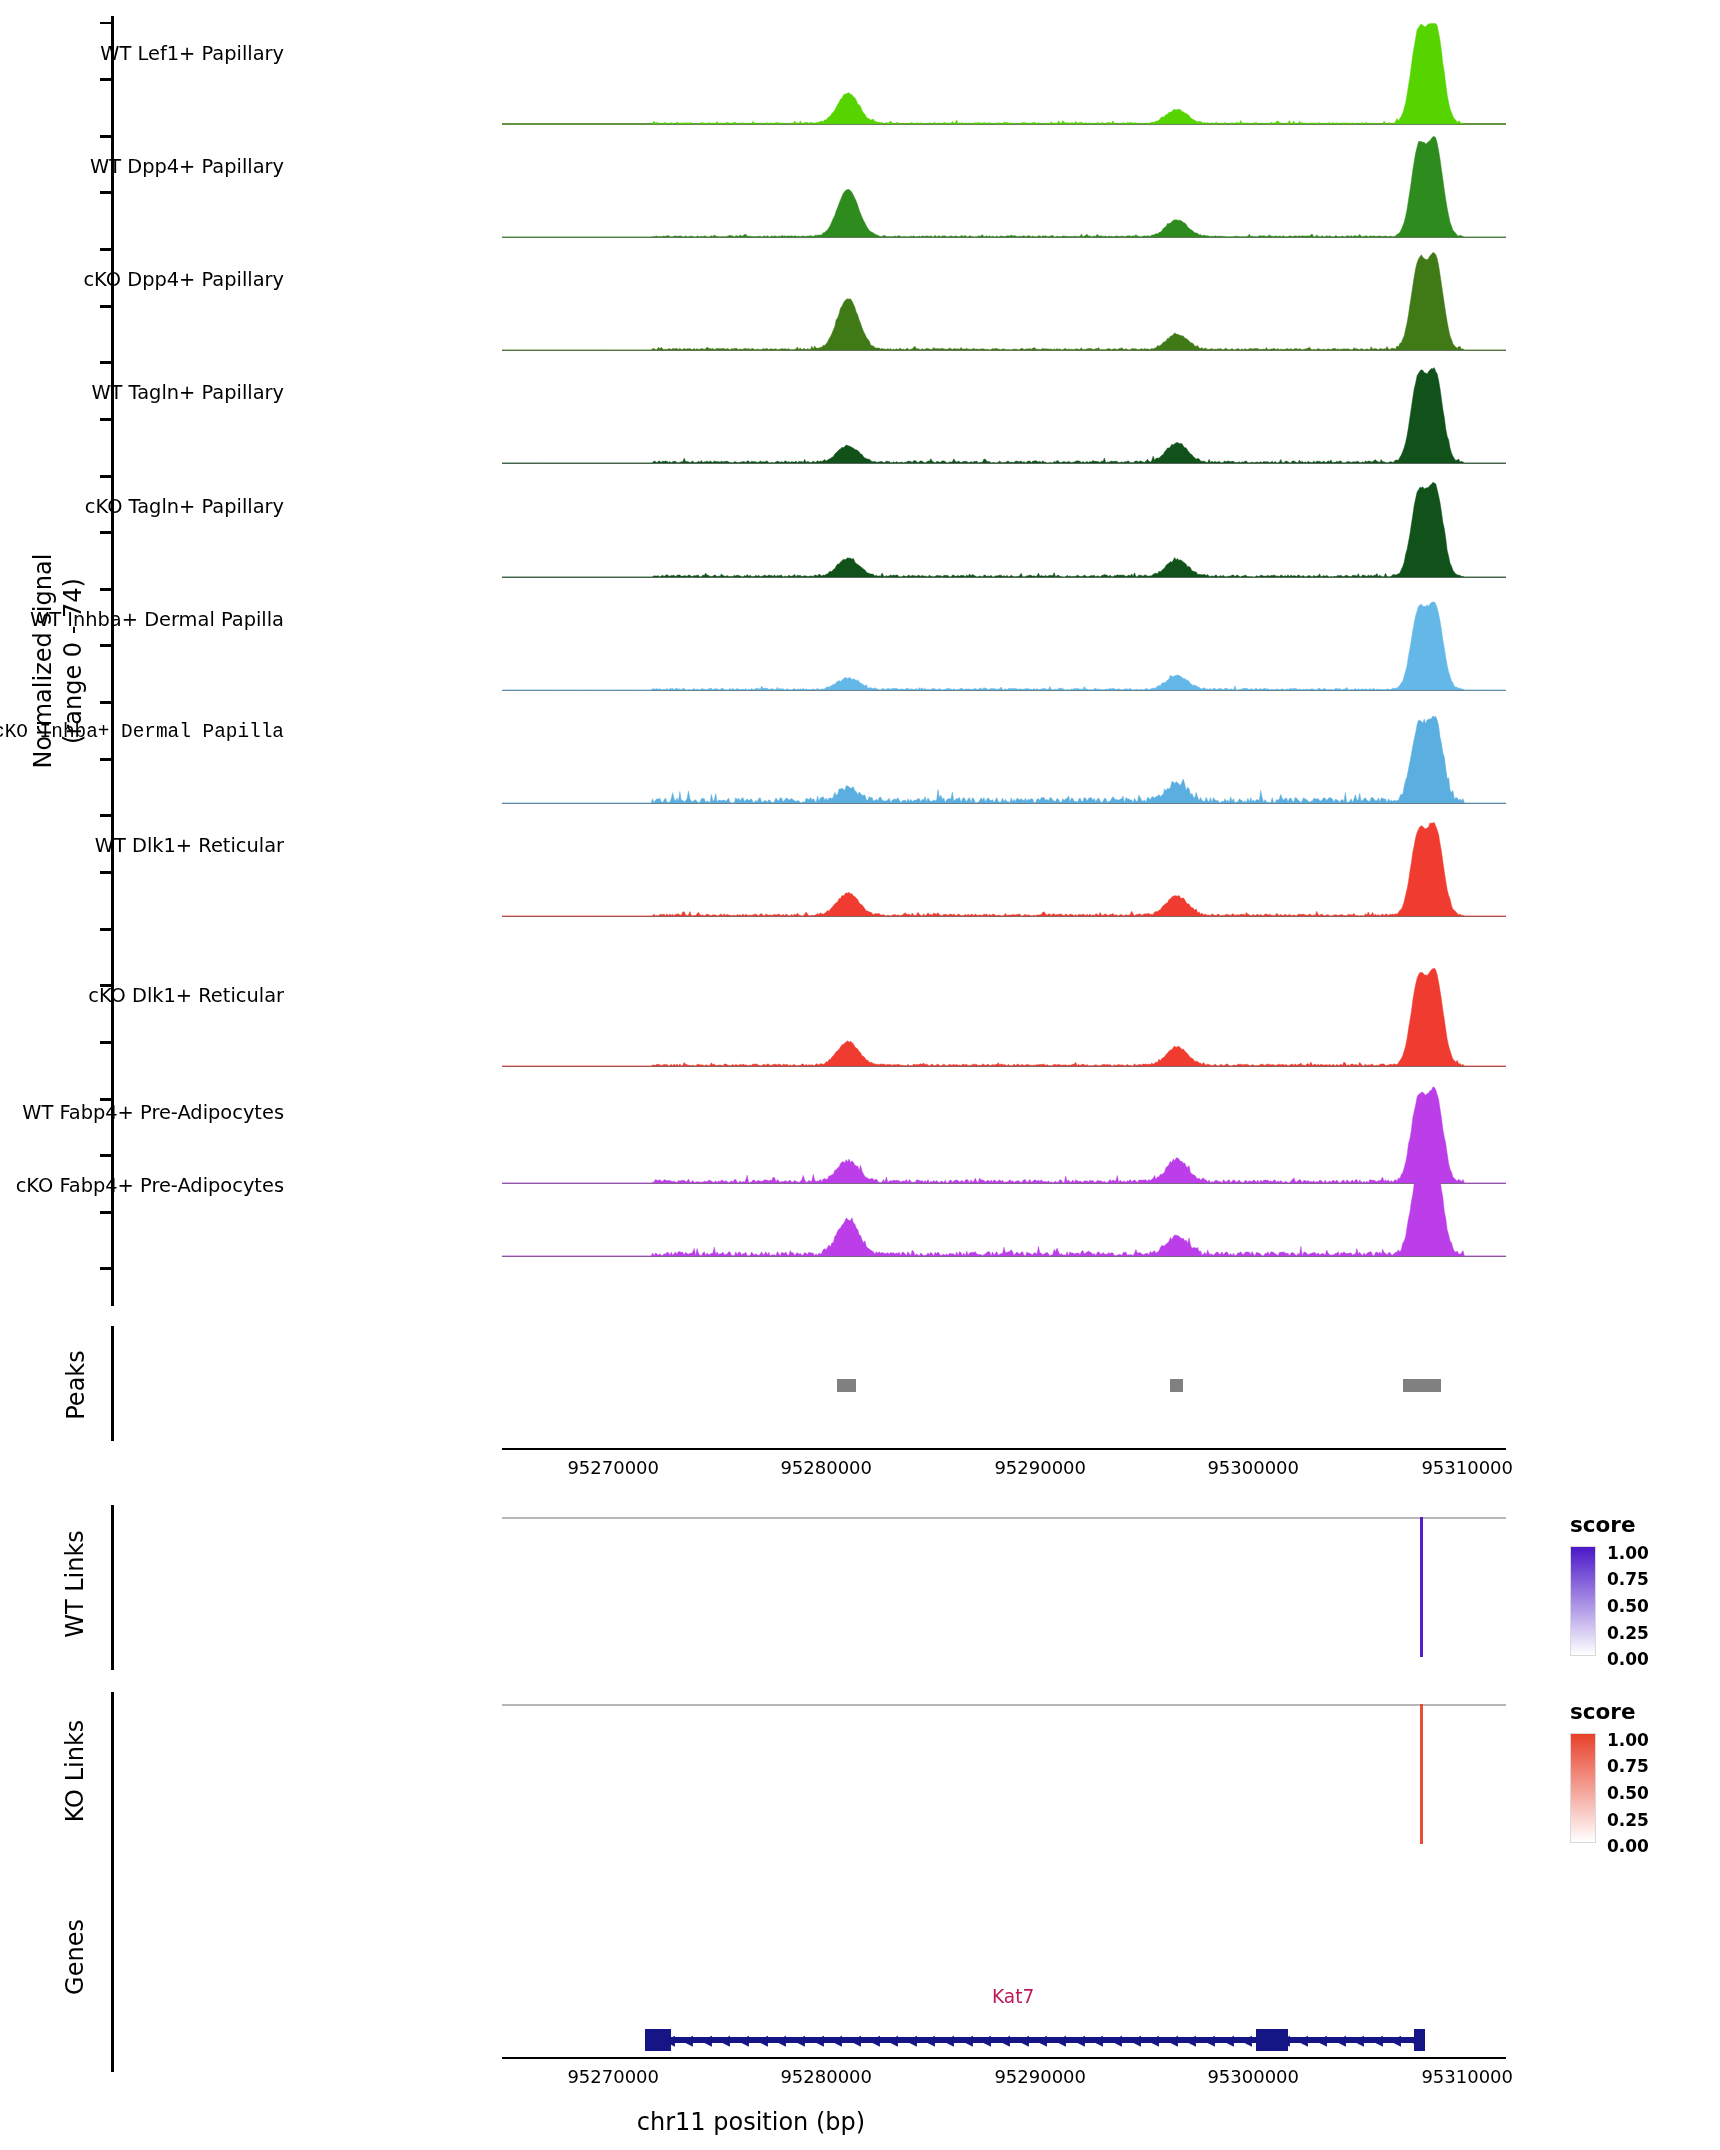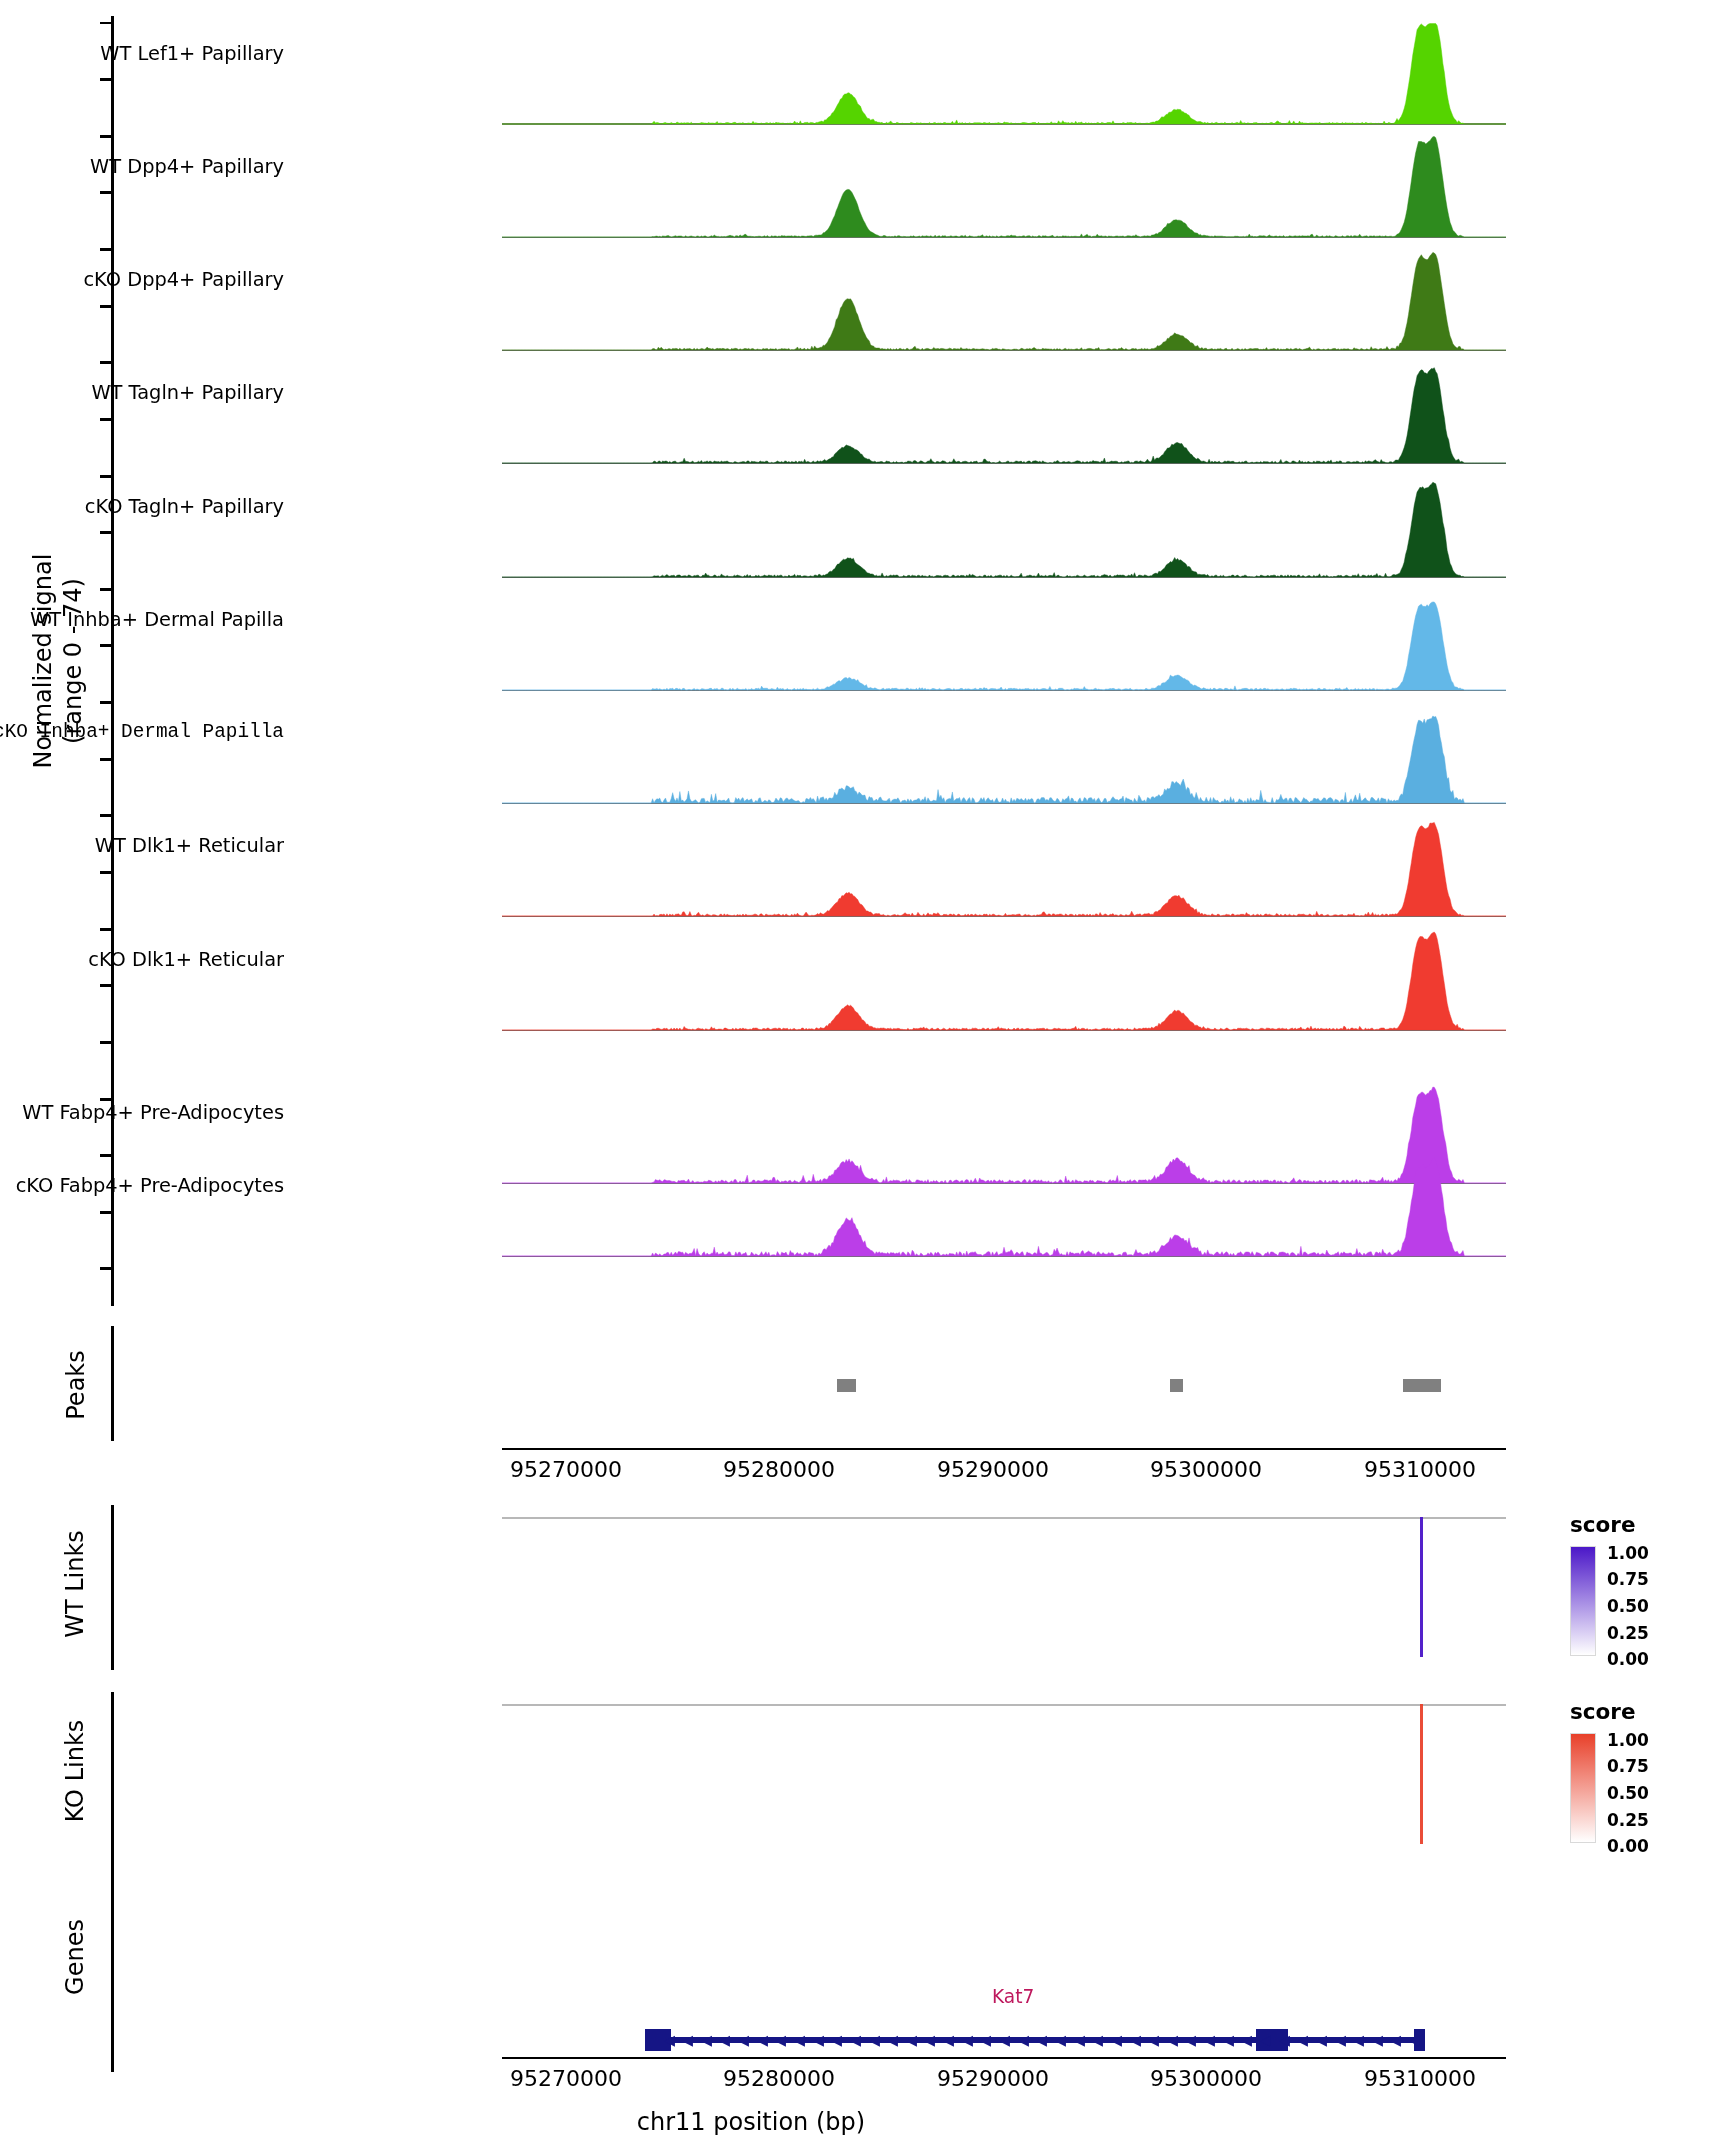--- a/index.html
+++ b/index.html
@@ -111,22 +111,22 @@
   
   .coord-axis-line {
     position: absolute;
     height: 2.2px;
     background: #000;
     left: 502px;
     width: 1004px;
   }
   .coord-label {
     position: absolute;
-    font-size: 22px;
-    text-align: center;
+    font-size: 18px;
+    text-align: right;
     width: 186px;
     color: #000;
   }
 
   
   .links-panel {
     position: absolute;
     left: 0;
     width: 1721px;
   }
@@ -298,21 +298,21 @@
             <polygon points="0,130 0.0,130.0 2.0,130.0 4.0,130.0 6.0,130.0 8.0,130.0 10.0,130.0 12.0,130.0 14.0,130.0 16.0,130.0 18.0,130.0 20.0,130.0 22.0,130.0 24.0,130.0 26.0,130.0 28.0,130.0 30.0,130.0 32.0,130.0 34.0,130.0 36.0,130.0 38.0,130.0 40.0,130.0 42.0,130.0 44.0,130.0 46.0,130.0 48.0,130.0 50.0,130.0 52.0,130.0 54.0,130.0 56.0,130.0 58.0,130.0 60.0,130.0 62.0,130.0 64.0,130.0 66.0,130.0 68.0,130.0 70.0,130.0 72.0,130.0 74.0,130.0 76.0,130.0 78.0,130.0 80.0,130.0 82.0,130.0 84.0,130.0 86.0,130.0 88.0,130.0 90.0,130.0 92.0,130.0 94.0,130.0 96.0,130.0 98.0,130.0 100.0,130.0 102.0,130.0 104.0,130.0 106.0,130.0 108.0,130.0 110.0,130.0 112.0,130.0 114.0,130.0 116.0,130.0 118.0,130.0 120.0,130.0 122.0,130.0 124.0,130.0 126.0,130.0 128.0,130.0 130.0,130.0 132.0,130.0 134.0,130.0 136.0,130.0 138.0,130.0 140.0,130.0 142.0,130.0 144.0,130.0 146.0,130.0 148.0,130.0 150.0,130.0 152.0,130.0 154.0,130.0 156.0,130.0 158.0,130.0 160.0,130.0 162.0,130.0 164.0,130.0 166.0,130.0 168.0,130.0 170.0,130.0 172.0,130.0 174.0,130.0 176.0,130.0 178.0,130.0 180.0,130.0 182.0,130.0 184.0,130.0 186.0,130.0 188.0,130.0 190.0,130.0 192.0,130.0 194.0,130.0 196.0,130.0 198.0,130.0 200.0,130.0 202.0,130.0 204.0,130.0 206.0,130.0 208.0,130.0 210.0,124.5 212.0,129.8 214.0,126.5 216.0,124.5 218.0,125.2 220.0,123.7 222.0,128.4 224.0,129.5 226.0,126.1 228.0,123.6 230.0,128.9 232.0,129.1 234.0,128.9 236.0,124.3 238.0,116.8 240.0,124.6 242.0,127.6 244.0,123.5 246.0,128.1 248.0,115.4 250.0,127.2 252.0,126.3 254.0,128.6 256.0,127.1 258.0,124.7 260.0,114.6 262.0,124.6 264.0,127.9 266.0,128.0 268.0,126.8 270.0,125.8 272.0,128.2 274.0,129.8 276.0,129.1 278.0,124.5 280.0,124.1 282.0,124.2 284.0,129.3 286.0,127.2 288.0,128.3 290.0,129.5 292.0,118.9 294.0,127.5 296.0,126.4 298.0,118.0 300.0,129.1 302.0,126.3 304.0,126.4 306.0,127.1 308.0,126.6 310.0,126.3 312.0,127.8 314.0,126.2 316.0,123.6 318.0,129.2 320.0,129.8 322.0,129.9 324.0,129.3 326.0,123.1 328.0,126.1 330.0,123.7 332.0,127.4 334.0,124.5 336.0,123.1 338.0,128.0 340.0,126.3 342.0,124.9 344.0,126.7 346.0,125.9 348.0,124.7 350.0,129.4 352.0,129.0 354.0,126.6 356.0,128.8 358.0,124.2 360.0,123.3 362.0,128.8 364.0,128.8 366.0,126.8 368.0,127.0 370.0,128.7 372.0,125.9 374.0,126.9 376.0,129.5 378.0,129.5 380.0,127.9 382.0,123.7 384.0,126.0 386.0,127.5 388.0,123.3 390.0,124.0 392.0,128.3 394.0,126.5 396.0,123.9 398.0,123.8 400.0,126.4 402.0,125.3 404.0,124.3 406.0,125.9 408.0,127.0 410.0,127.9 412.0,127.2 414.0,127.1 416.0,129.6 418.0,129.6 420.0,128.1 422.0,129.5 424.0,124.3 426.0,124.7 428.0,125.8 430.0,122.9 432.0,125.8 434.0,124.4 436.0,126.8 438.0,129.7 440.0,121.1 442.0,127.8 444.0,123.4 446.0,123.1 448.0,122.1 450.0,126.5 452.0,123.5 454.0,126.9 456.0,123.6 458.0,123.7 460.0,124.1 462.0,122.6 464.0,116.4 466.0,120.0 468.0,118.7 470.0,112.2 472.0,112.1 474.0,110.8 476.0,112.7 478.0,113.7 480.0,108.0 482.0,108.2 484.0,109.5 486.0,111.2 488.0,110.4 490.0,109.3 492.0,114.6 494.0,115.4 496.0,119.4 498.0,116.0 500.0,117.6 502.0,120.2 504.0,120.2 506.0,119.9 508.0,125.4 510.0,126.8 512.0,121.8 514.0,123.2 516.0,123.0 518.0,127.5 520.0,126.9 522.0,125.0 524.0,127.1 526.0,123.2 528.0,122.3 530.0,126.3 532.0,127.2 534.0,127.3 536.0,127.3 538.0,125.8 540.0,123.8 542.0,129.3 544.0,126.4 546.0,125.4 548.0,125.0 550.0,125.6 552.0,123.4 554.0,126.3 556.0,129.9 558.0,127.1 560.0,126.9 562.0,126.1 564.0,128.8 566.0,124.7 568.0,128.2 570.0,125.3 572.0,128.4 574.0,126.9 576.0,126.2 578.0,126.3 580.0,124.2 582.0,124.5 584.0,128.3 586.0,125.2 588.0,126.1 590.0,121.9 592.0,128.6 594.0,123.4 596.0,126.5 598.0,128.1 600.0,127.5 602.0,126.3 604.0,127.1 606.0,126.8 608.0,112.9 610.0,123.4 612.0,120.1 614.0,125.4 616.0,123.2 618.0,129.5 620.0,125.9 622.0,124.8 624.0,124.2 626.0,125.0 628.0,115.9 630.0,127.3 632.0,125.9 634.0,124.3 636.0,124.5 638.0,123.0 640.0,128.9 642.0,125.0 644.0,123.0 646.0,125.7 648.0,128.5 650.0,124.9 652.0,123.1 654.0,129.8 656.0,123.3 658.0,125.0 660.0,129.7 662.0,129.6 664.0,128.9 666.0,126.8 668.0,123.3 670.0,126.3 672.0,123.0 674.0,128.8 676.0,125.2 678.0,123.3 680.0,125.9 682.0,127.1 684.0,125.6 686.0,129.7 688.0,126.0 690.0,123.4 692.0,128.1 694.0,129.1 696.0,128.5 698.0,123.6 700.0,128.3 702.0,125.2 704.0,128.3 706.0,128.1 708.0,129.9 710.0,123.4 712.0,128.4 714.0,125.3 716.0,128.0 718.0,124.0 720.0,124.8 722.0,126.2 724.0,124.2 726.0,126.3 728.0,127.2 730.0,123.9 732.0,127.7 734.0,124.8 736.0,126.1 738.0,124.4 740.0,125.0 742.0,129.9 744.0,129.3 746.0,125.3 748.0,124.5 750.0,126.6 752.0,123.2 754.0,123.1 756.0,123.2 758.0,126.9 760.0,125.2 762.0,127.2 764.0,123.3 766.0,123.4 768.0,126.3 770.0,127.7 772.0,127.8 774.0,123.9 776.0,125.5 778.0,128.8 780.0,129.3 782.0,124.5 784.0,126.8 786.0,124.7 788.0,124.2 790.0,120.9 792.0,128.8 794.0,123.7 796.0,124.4 798.0,128.2 800.0,127.4 802.0,129.6 804.0,125.8 806.0,123.4 808.0,128.1 810.0,127.9 812.0,123.1 814.0,123.9 816.0,127.6 818.0,124.0 820.0,123.3 822.0,123.3 824.0,126.4 826.0,124.1 828.0,128.6 830.0,125.1 832.0,123.5 834.0,127.1 836.0,129.8 838.0,127.8 840.0,124.2 842.0,124.3 844.0,129.2 846.0,127.8 848.0,127.8 850.0,124.4 852.0,121.9 854.0,124.4 856.0,125.7 858.0,125.6 860.0,126.8 862.0,124.9 864.0,124.7 866.0,121.1 868.0,129.7 870.0,123.0 872.0,124.5 874.0,124.8 876.0,126.0 878.0,126.3 880.0,129.6 882.0,124.0 884.0,127.2 886.0,128.6 888.0,120.1 890.0,123.0 892.0,127.1 894.0,127.7 896.0,125.9 898.0,129.3 900.0,123.1 902.0,123.7 904.0,125.7 906.0,122.2 908.0,121.9 910.0,123.6 912.0,121.8 914.0,121.3 916.0,119.3 918.0,122.0 920.0,120.2 922.0,118.7 924.0,112.0 926.0,114.5 928.0,111.3 930.0,112.3 932.0,110.6 934.0,102.8 936.0,102.9 938.0,105.4 940.0,102.6 942.0,104.2 944.0,105.4 946.0,107.9 948.0,103.3 950.0,99.4 952.0,105.8 954.0,113.9 956.0,110.0 958.0,111.6 960.0,119.8 962.0,117.6 964.0,122.2 966.0,123.5 968.0,116.5 970.0,122.3 972.0,127.2 974.0,122.9 976.0,126.6 978.0,127.7 980.0,127.8 982.0,122.7 984.0,127.0 986.0,128.4 988.0,123.0 990.0,129.7 992.0,123.0 994.0,125.8 996.0,127.2 998.0,126.6 1000.0,129.5 1002.0,129.7 1004.0,127.4 1006.0,128.7 1008.0,124.7 1010.0,128.0 1012.0,126.1 1014.0,129.3 1016.0,122.0 1018.0,128.1 1020.0,124.3 1022.0,130.0 1024.0,128.6 1026.0,128.6 1028.0,124.7 1030.0,126.0 1032.0,126.7 1034.0,129.6 1036.0,126.7 1038.0,129.9 1040.0,124.0 1042.0,129.0 1044.0,123.2 1046.0,128.1 1048.0,126.0 1050.0,128.3 1052.0,125.5 1054.0,126.2 1056.0,126.5 1058.0,113.9 1060.0,123.0 1062.0,129.3 1064.0,125.6 1066.0,128.7 1068.0,128.9 1070.0,129.2 1072.0,129.6 1074.0,123.1 1076.0,129.2 1078.0,130.0 1080.0,125.5 1082.0,126.4 1084.0,124.7 1086.0,119.0 1088.0,124.3 1090.0,126.0 1092.0,124.2 1094.0,123.7 1096.0,128.7 1098.0,124.2 1100.0,123.7 1102.0,127.0 1104.0,128.9 1106.0,123.0 1108.0,123.7 1110.0,126.0 1112.0,127.5 1114.0,129.6 1116.0,126.6 1118.0,123.1 1120.0,125.1 1122.0,125.4 1124.0,127.6 1126.0,129.1 1128.0,127.4 1130.0,127.6 1132.0,124.0 1134.0,124.4 1136.0,125.1 1138.0,124.1 1140.0,126.8 1142.0,127.6 1144.0,125.2 1146.0,123.4 1148.0,123.8 1150.0,127.0 1152.0,124.3 1154.0,123.4 1156.0,123.2 1158.0,125.2 1160.0,128.9 1162.0,125.1 1164.0,125.9 1166.0,126.8 1168.0,129.3 1170.0,126.1 1172.0,125.6 1174.0,128.2 1176.0,116.5 1178.0,129.1 1180.0,129.5 1182.0,127.6 1184.0,124.6 1186.0,129.4 1188.0,124.7 1190.0,119.6 1192.0,125.8 1194.0,126.4 1196.0,117.5 1198.0,127.4 1200.0,126.8 1202.0,124.6 1204.0,123.4 1206.0,126.4 1208.0,127.4 1210.0,128.0 1212.0,123.1 1214.0,123.1 1216.0,124.8 1218.0,127.0 1220.0,127.2 1222.0,123.4 1224.0,128.7 1226.0,123.5 1228.0,124.0 1230.0,124.9 1232.0,124.8 1234.0,129.9 1236.0,124.5 1238.0,127.6 1240.0,126.4 1242.0,128.0 1244.0,126.1 1246.0,127.5 1248.0,126.6 1250.0,126.8 1252.0,121.5 1254.0,118.4 1256.0,119.4 1258.0,108.5 1260.0,101.3 1262.0,96.3 1264.0,86.5 1266.0,77.7 1268.0,68.3 1270.0,57.4 1272.0,48.3 1274.0,40.6 1276.0,30.0 1278.0,24.6 1280.0,24.8 1282.0,25.9 1284.0,28.3 1286.0,22.9 1288.0,29.0 1290.0,24.0 1292.0,23.6 1294.0,22.7 1296.0,22.6 1298.0,19.1 1300.0,20.3 1302.0,19.7 1304.0,24.3 1306.0,31.2 1308.0,45.6 1310.0,53.8 1312.0,65.9 1314.0,71.1 1316.0,85.9 1318.0,99.0 1320.0,97.7 1322.0,113.7 1324.0,116.6 1326.0,113.9 1328.0,125.3 1330.0,122.9 1332.0,123.7 1334.0,126.6 1336.0,124.8 1338.0,127.0 1340.0,124.4 1342.0,129.9 1344.0,130.0 1346.0,130.0 1348.0,130.0 1350.0,130.0 1352.0,130.0 1354.0,130.0 1356.0,130.0 1358.0,130.0 1360.0,130.0 1362.0,130.0 1364.0,130.0 1366.0,130.0 1368.0,130.0 1370.0,130.0 1372.0,130.0 1374.0,130.0 1376.0,130.0 1378.0,130.0 1380.0,130.0 1382.0,130.0 1384.0,130.0 1386.0,130.0 1388.0,130.0 1390.0,130.0 1392.0,130.0 1394.0,130.0 1396.0,130.0 1398.0,130.0 1400.0,130.0 1400,130" fill="#5aafe0" stroke="#5aafe0" stroke-width="0.6"></polygon>
           </svg>
         </div>
         <div class="track-row" style="top: 814px;">
           <div class="track-label" style="top: 20px;">WT Dlk1+ Reticular</div>
           <div class="track-baseline"></div>
           <svg class="cov-svg" viewBox="0 0 1400 144" preserveAspectRatio="none">
             <polygon points="0,130 0.0,130.0 2.0,130.0 4.0,130.0 6.0,130.0 8.0,130.0 10.0,130.0 12.0,130.0 14.0,130.0 16.0,130.0 18.0,130.0 20.0,130.0 22.0,130.0 24.0,130.0 26.0,130.0 28.0,130.0 30.0,130.0 32.0,130.0 34.0,130.0 36.0,130.0 38.0,130.0 40.0,130.0 42.0,130.0 44.0,130.0 46.0,130.0 48.0,130.0 50.0,130.0 52.0,130.0 54.0,130.0 56.0,130.0 58.0,130.0 60.0,130.0 62.0,130.0 64.0,130.0 66.0,130.0 68.0,130.0 70.0,130.0 72.0,130.0 74.0,130.0 76.0,130.0 78.0,130.0 80.0,130.0 82.0,130.0 84.0,130.0 86.0,130.0 88.0,130.0 90.0,130.0 92.0,130.0 94.0,130.0 96.0,130.0 98.0,130.0 100.0,130.0 102.0,130.0 104.0,130.0 106.0,130.0 108.0,130.0 110.0,130.0 112.0,130.0 114.0,130.0 116.0,130.0 118.0,130.0 120.0,130.0 122.0,130.0 124.0,130.0 126.0,130.0 128.0,130.0 130.0,130.0 132.0,130.0 134.0,130.0 136.0,130.0 138.0,130.0 140.0,130.0 142.0,130.0 144.0,130.0 146.0,130.0 148.0,130.0 150.0,130.0 152.0,130.0 154.0,130.0 156.0,130.0 158.0,130.0 160.0,130.0 162.0,130.0 164.0,130.0 166.0,130.0 168.0,130.0 170.0,130.0 172.0,130.0 174.0,130.0 176.0,130.0 178.0,130.0 180.0,130.0 182.0,130.0 184.0,130.0 186.0,130.0 188.0,130.0 190.0,130.0 192.0,130.0 194.0,130.0 196.0,130.0 198.0,130.0 200.0,130.0 202.0,130.0 204.0,130.0 206.0,130.0 208.0,130.0 210.0,129.9 212.0,127.5 214.0,129.9 216.0,129.3 218.0,129.9 220.0,128.2 222.0,127.9 224.0,128.3 226.0,127.4 228.0,129.9 230.0,127.1 232.0,129.9 234.0,127.5 236.0,128.9 238.0,127.7 240.0,129.6 242.0,127.6 244.0,127.7 246.0,127.2 248.0,128.7 250.0,128.9 252.0,124.8 254.0,124.6 256.0,128.0 258.0,129.6 260.0,128.7 262.0,124.3 264.0,129.0 266.0,130.0 268.0,129.0 270.0,129.4 272.0,127.2 274.0,125.1 276.0,128.3 278.0,129.3 280.0,128.5 282.0,129.9 284.0,128.7 286.0,127.3 288.0,128.4 290.0,128.9 292.0,129.6 294.0,128.3 296.0,128.4 298.0,128.8 300.0,129.7 302.0,130.0 304.0,127.9 306.0,127.6 308.0,129.8 310.0,127.2 312.0,129.2 314.0,127.8 316.0,128.8 318.0,129.1 320.0,129.4 322.0,129.5 324.0,128.6 326.0,129.9 328.0,128.0 330.0,128.9 332.0,128.4 334.0,129.6 336.0,127.4 338.0,129.5 340.0,127.6 342.0,128.9 344.0,129.0 346.0,129.1 348.0,128.9 350.0,128.6 352.0,127.7 354.0,127.6 356.0,128.7 358.0,130.0 360.0,127.4 362.0,127.2 364.0,128.9 366.0,129.9 368.0,127.4 370.0,128.4 372.0,128.9 374.0,128.7 376.0,128.9 378.0,128.8 380.0,127.7 382.0,128.6 384.0,128.2 386.0,127.4 388.0,128.8 390.0,129.3 392.0,127.8 394.0,129.7 396.0,127.3 398.0,128.7 400.0,129.8 402.0,129.9 404.0,127.6 406.0,129.7 408.0,127.3 410.0,128.9 412.0,126.3 414.0,128.7 416.0,129.5 418.0,130.0 420.0,129.9 422.0,127.5 424.0,125.0 426.0,127.3 428.0,129.7 430.0,129.6 432.0,128.9 434.0,129.3 436.0,129.1 438.0,128.5 440.0,126.8 442.0,128.2 444.0,125.8 446.0,127.1 448.0,127.8 450.0,126.4 452.0,125.1 454.0,123.0 456.0,123.9 458.0,121.1 460.0,119.1 462.0,116.9 464.0,114.8 466.0,113.0 468.0,112.0 470.0,107.8 472.0,107.8 474.0,104.0 476.0,104.4 478.0,102.4 480.0,100.3 482.0,101.0 484.0,99.7 486.0,101.8 488.0,101.5 490.0,104.4 492.0,105.0 494.0,107.5 496.0,109.1 498.0,113.2 500.0,114.9 502.0,115.7 504.0,118.1 506.0,120.8 508.0,123.6 510.0,123.7 512.0,124.9 514.0,125.0 516.0,126.4 518.0,128.4 520.0,127.1 522.0,126.9 524.0,127.1 526.0,126.8 528.0,128.6 530.0,128.7 532.0,128.0 534.0,129.5 536.0,129.9 538.0,128.8 540.0,129.6 542.0,129.9 544.0,128.9 546.0,128.4 548.0,128.0 550.0,129.3 552.0,128.4 554.0,129.3 556.0,129.5 558.0,128.7 560.0,127.3 562.0,125.8 564.0,127.4 566.0,128.1 568.0,127.5 570.0,129.6 572.0,126.1 574.0,129.0 576.0,129.4 578.0,128.9 580.0,125.3 582.0,127.8 584.0,129.3 586.0,129.9 588.0,127.2 590.0,130.0 592.0,128.4 594.0,125.9 596.0,128.4 598.0,128.0 600.0,129.1 602.0,126.3 604.0,127.2 606.0,127.3 608.0,125.7 610.0,128.0 612.0,129.7 614.0,129.5 616.0,127.9 618.0,128.1 620.0,128.0 622.0,129.4 624.0,127.9 626.0,127.5 628.0,128.7 630.0,127.5 632.0,128.9 634.0,129.8 636.0,127.4 638.0,128.1 640.0,129.7 642.0,129.5 644.0,129.5 646.0,127.6 648.0,129.3 650.0,127.5 652.0,129.3 654.0,127.8 656.0,128.2 658.0,129.5 660.0,127.3 662.0,128.7 664.0,129.4 666.0,128.5 668.0,129.0 670.0,129.4 672.0,127.5 674.0,128.2 676.0,127.5 678.0,130.0 680.0,127.7 682.0,129.2 684.0,127.9 686.0,127.6 688.0,129.0 690.0,129.6 692.0,128.8 694.0,129.1 696.0,129.8 698.0,130.0 700.0,129.5 702.0,126.6 704.0,129.5 706.0,128.8 708.0,128.7 710.0,128.7 712.0,128.1 714.0,128.3 716.0,128.6 718.0,128.0 720.0,127.7 722.0,127.4 724.0,129.9 726.0,129.9 728.0,128.6 730.0,127.9 732.0,129.3 734.0,128.4 736.0,128.9 738.0,130.0 740.0,129.7 742.0,128.7 744.0,129.9 746.0,128.4 748.0,128.8 750.0,128.5 752.0,128.2 754.0,125.2 756.0,124.7 758.0,127.5 760.0,128.9 762.0,127.3 764.0,127.5 766.0,129.3 768.0,127.2 770.0,127.5 772.0,128.7 774.0,128.0 776.0,128.1 778.0,127.4 780.0,127.6 782.0,128.7 784.0,129.7 786.0,127.2 788.0,128.8 790.0,129.2 792.0,127.9 794.0,127.8 796.0,128.3 798.0,129.9 800.0,127.8 802.0,129.9 804.0,128.0 806.0,128.0 808.0,128.7 810.0,127.5 812.0,128.3 814.0,129.2 816.0,127.6 818.0,129.5 820.0,127.4 822.0,129.8 824.0,128.3 826.0,129.3 828.0,127.2 830.0,127.6 832.0,129.4 834.0,125.5 836.0,128.8 838.0,129.2 840.0,127.8 842.0,127.3 844.0,128.9 846.0,129.5 848.0,127.8 850.0,128.1 852.0,126.9 854.0,129.1 856.0,128.4 858.0,128.9 860.0,129.9 862.0,128.1 864.0,128.3 866.0,129.5 868.0,129.7 870.0,128.1 872.0,129.0 874.0,129.1 876.0,128.1 878.0,123.8 880.0,127.3 882.0,129.6 884.0,128.4 886.0,127.7 888.0,127.9 890.0,127.2 892.0,129.2 894.0,128.2 896.0,127.2 898.0,127.3 900.0,127.2 902.0,126.5 904.0,128.0 906.0,127.7 908.0,128.0 910.0,124.8 912.0,124.1 914.0,124.5 916.0,122.8 918.0,121.9 920.0,119.3 922.0,116.9 924.0,115.4 926.0,113.6 928.0,113.3 930.0,108.9 932.0,108.4 934.0,105.8 936.0,104.9 938.0,104.1 940.0,104.1 942.0,104.9 944.0,103.6 946.0,106.6 948.0,107.8 950.0,106.7 952.0,109.3 954.0,112.8 956.0,114.7 958.0,114.4 960.0,118.1 962.0,119.2 964.0,120.0 966.0,122.6 968.0,120.9 970.0,126.1 972.0,124.5 974.0,127.8 976.0,126.2 978.0,128.8 980.0,127.5 982.0,128.5 984.0,128.9 986.0,128.6 988.0,129.6 990.0,127.1 992.0,128.3 994.0,129.1 996.0,129.4 998.0,127.5 1000.0,128.1 1002.0,129.9 1004.0,129.4 1006.0,129.0 1008.0,128.9 1010.0,127.8 1012.0,128.3 1014.0,128.3 1016.0,129.6 1018.0,127.3 1020.0,127.4 1022.0,129.3 1024.0,128.6 1026.0,128.4 1028.0,128.7 1030.0,127.9 1032.0,127.8 1034.0,127.9 1036.0,128.9 1038.0,125.6 1040.0,127.8 1042.0,128.2 1044.0,129.9 1046.0,128.9 1048.0,127.7 1050.0,129.7 1052.0,128.3 1054.0,127.6 1056.0,129.4 1058.0,127.7 1060.0,129.8 1062.0,129.5 1064.0,127.5 1066.0,127.4 1068.0,128.7 1070.0,127.6 1072.0,128.6 1074.0,129.0 1076.0,129.6 1078.0,129.2 1080.0,126.7 1082.0,127.8 1084.0,129.8 1086.0,127.6 1088.0,129.5 1090.0,129.5 1092.0,127.5 1094.0,129.0 1096.0,129.2 1098.0,127.6 1100.0,129.0 1102.0,129.6 1104.0,128.4 1106.0,129.5 1108.0,129.9 1110.0,127.8 1112.0,127.7 1114.0,128.0 1116.0,127.9 1118.0,127.6 1120.0,128.6 1122.0,128.9 1124.0,129.1 1126.0,127.5 1128.0,128.3 1130.0,130.0 1132.0,128.1 1134.0,129.6 1136.0,124.0 1138.0,128.1 1140.0,129.3 1142.0,127.8 1144.0,127.9 1146.0,129.9 1148.0,129.5 1150.0,128.6 1152.0,128.0 1154.0,130.0 1156.0,129.9 1158.0,129.7 1160.0,128.6 1162.0,128.3 1164.0,128.6 1166.0,129.5 1168.0,128.7 1170.0,128.4 1172.0,128.1 1174.0,129.8 1176.0,129.4 1178.0,129.6 1180.0,127.9 1182.0,128.4 1184.0,128.5 1186.0,128.8 1188.0,126.5 1190.0,129.8 1192.0,129.5 1194.0,129.5 1196.0,130.0 1198.0,129.3 1200.0,129.7 1202.0,129.9 1204.0,127.2 1206.0,128.6 1208.0,124.9 1210.0,129.0 1212.0,128.4 1214.0,125.4 1216.0,129.4 1218.0,127.6 1220.0,129.4 1222.0,128.1 1224.0,129.9 1226.0,128.5 1228.0,127.3 1230.0,129.5 1232.0,127.8 1234.0,127.4 1236.0,129.6 1238.0,127.7 1240.0,128.1 1242.0,127.5 1244.0,128.2 1246.0,127.0 1248.0,127.8 1250.0,125.5 1252.0,122.8 1254.0,121.4 1256.0,117.7 1258.0,111.6 1260.0,103.6 1262.0,96.0 1264.0,86.4 1266.0,73.1 1268.0,62.1 1270.0,49.0 1272.0,39.8 1274.0,30.0 1276.0,23.7 1278.0,19.5 1280.0,16.3 1282.0,15.0 1284.0,15.9 1286.0,18.2 1288.0,18.8 1290.0,17.7 1292.0,16.5 1294.0,11.6 1296.0,11.7 1298.0,11.4 1300.0,10.7 1302.0,15.2 1304.0,20.2 1306.0,26.0 1308.0,37.2 1310.0,47.9 1312.0,61.3 1314.0,73.5 1316.0,85.6 1318.0,96.5 1320.0,103.7 1322.0,108.4 1324.0,116.5 1326.0,121.3 1328.0,122.7 1330.0,124.5 1332.0,126.9 1334.0,128.4 1336.0,127.3 1338.0,129.2 1340.0,128.9 1342.0,129.9 1344.0,130.0 1346.0,130.0 1348.0,130.0 1350.0,130.0 1352.0,130.0 1354.0,130.0 1356.0,130.0 1358.0,130.0 1360.0,130.0 1362.0,130.0 1364.0,130.0 1366.0,130.0 1368.0,130.0 1370.0,130.0 1372.0,130.0 1374.0,130.0 1376.0,130.0 1378.0,130.0 1380.0,130.0 1382.0,130.0 1384.0,130.0 1386.0,130.0 1388.0,130.0 1390.0,130.0 1392.0,130.0 1394.0,130.0 1396.0,130.0 1398.0,130.0 1400.0,130.0 1400,130" fill="#f03b30" stroke="#f03b30" stroke-width="0.6"></polygon>
           </svg>
         </div>
-        <div class="track-row" style="top: 928px;">
+        <div class="track-row" style="top: 964px;">
           <div class="track-label" style="top: 20px;">cKO Dlk1+ Reticular</div>
           <div class="track-baseline"></div>
           <svg class="cov-svg" viewBox="0 0 1400 144" preserveAspectRatio="none">
             <polygon points="0,130 0.0,130.0 2.0,130.0 4.0,130.0 6.0,130.0 8.0,130.0 10.0,130.0 12.0,130.0 14.0,130.0 16.0,130.0 18.0,130.0 20.0,130.0 22.0,130.0 24.0,130.0 26.0,130.0 28.0,130.0 30.0,130.0 32.0,130.0 34.0,130.0 36.0,130.0 38.0,130.0 40.0,130.0 42.0,130.0 44.0,130.0 46.0,130.0 48.0,130.0 50.0,130.0 52.0,130.0 54.0,130.0 56.0,130.0 58.0,130.0 60.0,130.0 62.0,130.0 64.0,130.0 66.0,130.0 68.0,130.0 70.0,130.0 72.0,130.0 74.0,130.0 76.0,130.0 78.0,130.0 80.0,130.0 82.0,130.0 84.0,130.0 86.0,130.0 88.0,130.0 90.0,130.0 92.0,130.0 94.0,130.0 96.0,130.0 98.0,130.0 100.0,130.0 102.0,130.0 104.0,130.0 106.0,130.0 108.0,130.0 110.0,130.0 112.0,130.0 114.0,130.0 116.0,130.0 118.0,130.0 120.0,130.0 122.0,130.0 124.0,130.0 126.0,130.0 128.0,130.0 130.0,130.0 132.0,130.0 134.0,130.0 136.0,130.0 138.0,130.0 140.0,130.0 142.0,130.0 144.0,130.0 146.0,130.0 148.0,130.0 150.0,130.0 152.0,130.0 154.0,130.0 156.0,130.0 158.0,130.0 160.0,130.0 162.0,130.0 164.0,130.0 166.0,130.0 168.0,130.0 170.0,130.0 172.0,130.0 174.0,130.0 176.0,130.0 178.0,130.0 180.0,130.0 182.0,130.0 184.0,130.0 186.0,130.0 188.0,130.0 190.0,130.0 192.0,130.0 194.0,130.0 196.0,130.0 198.0,130.0 200.0,130.0 202.0,130.0 204.0,130.0 206.0,130.0 208.0,130.0 210.0,128.6 212.0,128.7 214.0,129.1 216.0,127.9 218.0,127.8 220.0,128.5 222.0,129.2 224.0,128.9 226.0,127.7 228.0,128.5 230.0,127.7 232.0,130.0 234.0,129.5 236.0,127.7 238.0,129.8 240.0,127.4 242.0,129.3 244.0,127.5 246.0,129.9 248.0,127.4 250.0,129.9 252.0,129.5 254.0,125.4 256.0,127.8 258.0,128.3 260.0,129.1 262.0,129.1 264.0,129.8 266.0,128.6 268.0,129.6 270.0,129.6 272.0,128.2 274.0,127.6 276.0,128.4 278.0,128.6 280.0,128.4 282.0,130.0 284.0,128.3 286.0,128.9 288.0,129.6 290.0,129.1 292.0,125.9 294.0,128.5 296.0,127.4 298.0,129.2 300.0,129.5 302.0,128.8 304.0,128.8 306.0,129.0 308.0,129.9 310.0,127.5 312.0,127.5 314.0,128.5 316.0,129.2 318.0,129.5 320.0,129.2 322.0,127.7 324.0,129.9 326.0,127.6 328.0,129.0 330.0,129.0 332.0,127.8 334.0,128.8 336.0,127.5 338.0,128.7 340.0,128.4 342.0,129.2 344.0,129.4 346.0,128.7 348.0,129.2 350.0,127.4 352.0,127.7 354.0,127.4 356.0,127.7 358.0,129.1 360.0,129.3 362.0,129.6 364.0,128.0 366.0,128.2 368.0,128.9 370.0,127.5 372.0,127.6 374.0,129.5 376.0,128.9 378.0,128.1 380.0,127.8 382.0,127.6 384.0,128.6 386.0,127.4 388.0,127.9 390.0,129.6 392.0,127.6 394.0,128.2 396.0,128.5 398.0,127.8 400.0,129.9 402.0,128.4 404.0,129.7 406.0,128.3 408.0,128.2 410.0,129.8 412.0,129.6 414.0,129.1 416.0,129.5 418.0,127.5 420.0,127.4 422.0,129.8 424.0,127.9 426.0,129.2 428.0,128.4 430.0,128.8 432.0,128.3 434.0,129.0 436.0,129.6 438.0,127.2 440.0,127.8 442.0,128.7 444.0,126.8 446.0,127.4 448.0,127.9 450.0,127.1 452.0,124.4 454.0,125.1 456.0,121.8 458.0,121.6 460.0,118.5 462.0,116.8 464.0,114.5 466.0,111.8 468.0,110.7 470.0,108.7 472.0,105.9 474.0,103.0 476.0,102.6 478.0,100.5 480.0,99.3 482.0,97.9 484.0,99.6 486.0,98.5 488.0,100.1 490.0,102.1 492.0,105.5 494.0,107.2 496.0,108.2 498.0,111.5 500.0,113.0 502.0,117.0 504.0,117.5 506.0,119.4 508.0,122.7 510.0,122.4 512.0,125.1 514.0,125.2 516.0,125.6 518.0,127.2 520.0,127.1 522.0,128.0 524.0,127.6 526.0,128.2 528.0,127.5 530.0,127.7 532.0,127.4 534.0,128.0 536.0,128.6 538.0,127.9 540.0,128.5 542.0,127.6 544.0,129.2 546.0,128.0 548.0,128.5 550.0,128.4 552.0,127.8 554.0,128.2 556.0,129.0 558.0,129.0 560.0,129.4 562.0,129.5 564.0,129.7 566.0,127.9 568.0,129.6 570.0,129.4 572.0,129.8 574.0,127.5 576.0,128.4 578.0,128.2 580.0,128.4 582.0,127.9 584.0,127.1 586.0,127.9 588.0,126.0 590.0,128.5 592.0,127.4 594.0,128.6 596.0,129.9 598.0,128.4 600.0,127.4 602.0,129.4 604.0,129.4 606.0,128.5 608.0,127.5 610.0,129.3 612.0,129.9 614.0,128.8 616.0,127.6 618.0,128.8 620.0,130.0 622.0,129.5 624.0,127.5 626.0,128.8 628.0,128.8 630.0,127.7 632.0,128.8 634.0,128.0 636.0,129.1 638.0,128.7 640.0,129.6 642.0,127.6 644.0,128.2 646.0,128.5 648.0,127.7 650.0,129.7 652.0,128.9 654.0,129.4 656.0,127.6 658.0,128.0 660.0,127.6 662.0,128.2 664.0,129.5 666.0,129.0 668.0,129.5 670.0,127.8 672.0,127.8 674.0,129.3 676.0,128.5 678.0,127.5 680.0,129.7 682.0,128.9 684.0,128.0 686.0,128.7 688.0,128.1 690.0,128.2 692.0,125.7 694.0,128.8 696.0,127.3 698.0,128.1 700.0,128.5 702.0,128.5 704.0,129.9 706.0,127.9 708.0,129.5 710.0,129.8 712.0,129.5 714.0,127.5 716.0,129.3 718.0,128.1 720.0,127.4 722.0,129.6 724.0,128.3 726.0,128.2 728.0,129.5 730.0,128.7 732.0,128.1 734.0,128.2 736.0,128.9 738.0,129.0 740.0,129.2 742.0,128.7 744.0,129.1 746.0,128.1 748.0,128.5 750.0,128.1 752.0,128.1 754.0,127.8 756.0,127.7 758.0,129.2 760.0,128.1 762.0,129.2 764.0,129.6 766.0,129.6 768.0,128.9 770.0,127.8 772.0,128.2 774.0,128.7 776.0,127.8 778.0,128.3 780.0,129.0 782.0,128.7 784.0,128.7 786.0,128.5 788.0,129.3 790.0,128.8 792.0,129.1 794.0,128.5 796.0,127.9 798.0,127.6 800.0,125.3 802.0,129.8 804.0,127.8 806.0,129.5 808.0,128.2 810.0,127.7 812.0,128.2 814.0,129.4 816.0,128.2 818.0,130.0 820.0,129.1 822.0,130.0 824.0,129.4 826.0,129.0 828.0,128.3 830.0,129.0 832.0,129.8 834.0,129.6 836.0,128.7 838.0,128.0 840.0,127.9 842.0,128.8 844.0,127.6 846.0,128.7 848.0,128.0 850.0,129.8 852.0,130.0 854.0,128.1 856.0,129.3 858.0,128.7 860.0,127.8 862.0,128.9 864.0,128.4 866.0,128.7 868.0,129.8 870.0,129.4 872.0,127.9 874.0,129.4 876.0,129.0 878.0,130.0 880.0,129.9 882.0,127.2 884.0,128.9 886.0,128.9 888.0,128.1 890.0,128.2 892.0,128.6 894.0,127.5 896.0,127.9 898.0,127.3 900.0,128.1 902.0,127.4 904.0,128.2 906.0,126.2 908.0,127.7 910.0,126.5 912.0,125.0 914.0,125.5 916.0,121.3 918.0,123.3 920.0,120.4 922.0,119.4 924.0,118.1 926.0,115.3 928.0,113.4 930.0,111.2 932.0,109.5 934.0,109.2 936.0,106.5 938.0,104.6 940.0,106.3 942.0,105.0 944.0,105.0 946.0,106.6 948.0,109.1 950.0,108.2 952.0,110.9 954.0,112.9 956.0,114.4 958.0,116.9 960.0,119.2 962.0,120.0 964.0,121.4 966.0,124.1 968.0,123.8 970.0,124.2 972.0,126.1 974.0,126.3 976.0,128.1 978.0,125.4 980.0,127.6 982.0,128.8 984.0,127.3 986.0,128.1 988.0,128.9 990.0,129.3 992.0,129.4 994.0,127.4 996.0,129.0 998.0,129.8 1000.0,129.9 1002.0,127.8 1004.0,128.6 1006.0,129.6 1008.0,128.9 1010.0,127.5 1012.0,127.9 1014.0,129.5 1016.0,130.0 1018.0,129.8 1020.0,128.8 1022.0,128.8 1024.0,129.5 1026.0,127.6 1028.0,127.9 1030.0,127.6 1032.0,128.3 1034.0,128.2 1036.0,128.3 1038.0,127.6 1040.0,128.5 1042.0,128.9 1044.0,129.9 1046.0,128.1 1048.0,128.8 1050.0,129.8 1052.0,129.2 1054.0,129.6 1056.0,128.9 1058.0,127.8 1060.0,127.7 1062.0,128.4 1064.0,129.2 1066.0,127.6 1068.0,127.6 1070.0,127.9 1072.0,128.8 1074.0,128.0 1076.0,128.5 1078.0,129.0 1080.0,129.0 1082.0,128.0 1084.0,127.7 1086.0,128.7 1088.0,127.7 1090.0,128.4 1092.0,128.8 1094.0,128.1 1096.0,130.0 1098.0,129.0 1100.0,128.2 1102.0,127.5 1104.0,128.9 1106.0,127.4 1108.0,129.1 1110.0,128.1 1112.0,127.8 1114.0,126.2 1116.0,128.9 1118.0,128.7 1120.0,129.8 1122.0,127.6 1124.0,126.8 1126.0,129.1 1128.0,125.0 1130.0,129.0 1132.0,128.4 1134.0,127.5 1136.0,129.1 1138.0,127.6 1140.0,129.1 1142.0,127.6 1144.0,128.5 1146.0,128.6 1148.0,128.6 1150.0,128.0 1152.0,129.5 1154.0,127.5 1156.0,129.6 1158.0,128.3 1160.0,128.2 1162.0,130.0 1164.0,127.9 1166.0,129.2 1168.0,128.8 1170.0,127.9 1172.0,129.0 1174.0,125.0 1176.0,126.2 1178.0,130.0 1180.0,128.2 1182.0,129.7 1184.0,127.5 1186.0,127.4 1188.0,128.7 1190.0,128.2 1192.0,128.5 1194.0,129.6 1196.0,125.3 1198.0,127.6 1200.0,129.6 1202.0,129.9 1204.0,127.4 1206.0,129.2 1208.0,128.4 1210.0,129.1 1212.0,127.8 1214.0,127.7 1216.0,129.9 1218.0,129.4 1220.0,128.9 1222.0,129.2 1224.0,128.0 1226.0,127.4 1228.0,127.3 1230.0,127.4 1232.0,129.2 1234.0,128.9 1236.0,128.8 1238.0,127.7 1240.0,127.9 1242.0,128.3 1244.0,127.1 1246.0,128.0 1248.0,128.0 1250.0,126.3 1252.0,123.1 1254.0,120.4 1256.0,116.7 1258.0,110.9 1260.0,104.4 1262.0,95.3 1264.0,82.8 1266.0,72.0 1268.0,61.3 1270.0,46.4 1272.0,35.5 1274.0,25.9 1276.0,18.4 1278.0,13.7 1280.0,10.9 1282.0,10.9 1284.0,11.3 1286.0,14.0 1288.0,13.9 1290.0,14.7 1292.0,12.3 1294.0,9.8 1296.0,7.2 1298.0,6.0 1300.0,5.1 1302.0,7.7 1304.0,13.6 1306.0,23.0 1308.0,33.8 1310.0,45.1 1312.0,59.1 1314.0,70.7 1316.0,83.6 1318.0,95.8 1320.0,104.1 1322.0,110.4 1324.0,116.1 1326.0,121.4 1328.0,122.9 1330.0,125.1 1332.0,122.6 1334.0,127.4 1336.0,126.9 1338.0,129.1 1340.0,127.9 1342.0,129.9 1344.0,130.0 1346.0,130.0 1348.0,130.0 1350.0,130.0 1352.0,130.0 1354.0,130.0 1356.0,130.0 1358.0,130.0 1360.0,130.0 1362.0,130.0 1364.0,130.0 1366.0,130.0 1368.0,130.0 1370.0,130.0 1372.0,130.0 1374.0,130.0 1376.0,130.0 1378.0,130.0 1380.0,130.0 1382.0,130.0 1384.0,130.0 1386.0,130.0 1388.0,130.0 1390.0,130.0 1392.0,130.0 1394.0,130.0 1396.0,130.0 1398.0,130.0 1400.0,130.0 1400,130" fill="#f03b30" stroke="#f03b30" stroke-width="0.6"></polygon>
           </svg>
         </div>
         <div class="track-row" style="top: 1081px;">
           <div class="track-label" style="top: 20px;">WT Fabp4+ Pre-Adipocytes</div>
           <div class="track-baseline"></div>
           <svg class="cov-svg" viewBox="0 0 1400 144" preserveAspectRatio="none">

